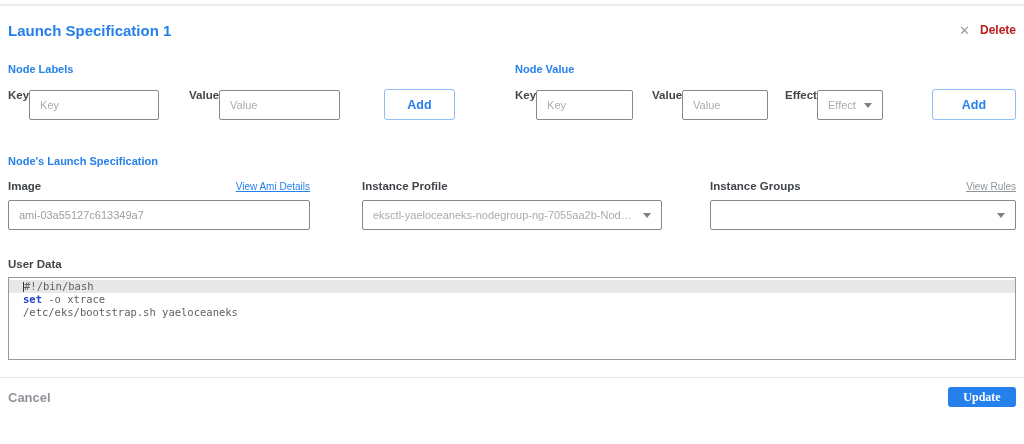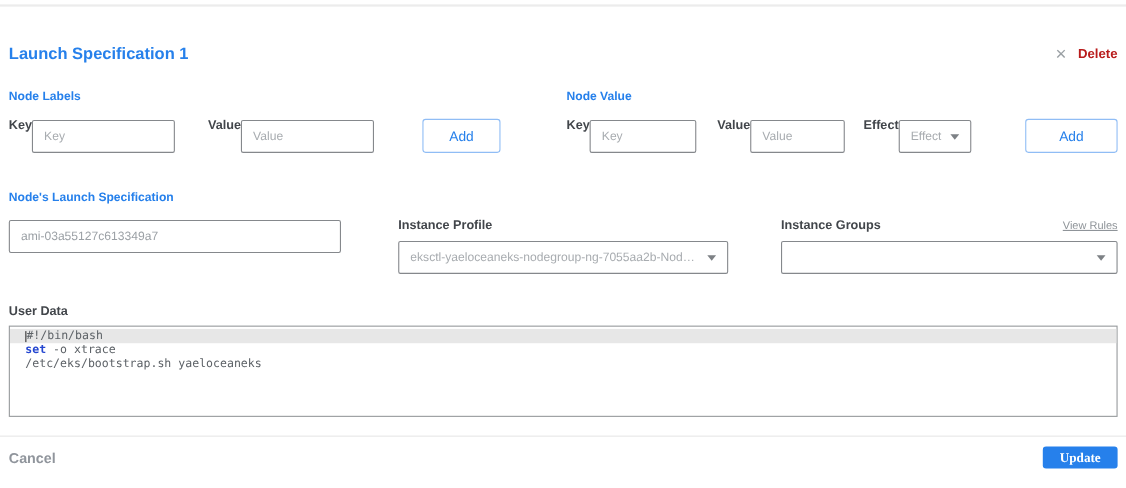--- a/index.html
+++ b/index.html
@@ -11,21 +11,21 @@
     overflow: hidden;
   }
   .top-divider {
     margin-top: 4px;
     border-top: 2px solid #ececec;
   }
   .content { padding: 0 8px; }
 
   
   .header-row {
-    margin-top: 33px;
+    margin-top: 14px;
     display: flex; align-items: center; justify-content: space-between;
     height: 20px;
   }
   .page-title {
     font-size: 15px; font-weight: bold; color: #2680eb;
   }
   .delete-btn {
     display: flex; align-items: center; gap: 10px;
     cursor: pointer; background: none; border: none; padding: 0;
     font-family: inherit;
@@ -47,21 +47,21 @@
     font-family: inherit; width: 100%; outline: none;
   }
   .text-input::placeholder { color: #a8acb0; }
   .f-key   { width: 151px; margin-right: 30px; }
   .f-value { width: 151px; margin-right: 44px; }
   .t-key    { width: 118px; margin-right: 19px; }
   .t-value  { width: 116px; margin-right: 17px; }
   .t-effect { width: 118px; margin-right: 29px; }
   .add-btn {
     height: 31px; background: #fff; border: 1px solid #90bdf5; border-radius: 3px;
-    color: #2680eb; font-size: 12.5px; font-weight: normal; cursor: pointer;
+    color: #2680eb; font-size: 12.5px; font-weight: bold; cursor: pointer;
     font-family: inherit;
   }
   .add-labels { width: 71px; }
   .add-taints { width: 84px; }
 
   .select-box {
     height: 30px; border: 1px solid #85888c; border-radius: 2px; background: #fff;
     display: flex; align-items: center; justify-content: space-between;
     padding: 0 10px; cursor: pointer;
   }
@@ -164,20 +164,24 @@
         <button class="add-btn add-taints">Add</button>
       </div>
     </div>
 
   </div>
 
   <div class="section-title launch-title">Node's Launch Specification</div>
   <div class="launch-row">
 
     <div class="ls-col ls-image">
+      <div class="label-row">
+        <span class="field-label">Image</span>
+        <a class="link-blue" href="#">View Ami Details</a>
+      </div>
       <input class="text-input" type="text" value="ami-03a55127c613349a7" style="">
     </div>
 
     <div class="ls-col ls-profile">
       <div class="label-row">
         <span class="field-label">Instance Profile</span>
       </div>
       <div class="select-box">
         <span class="select-text">eksctl-yaeloceaneks-nodegroup-ng-7055aa2b-NodeInstanceProfile-...</span>
         <span class="chevron"></span>

